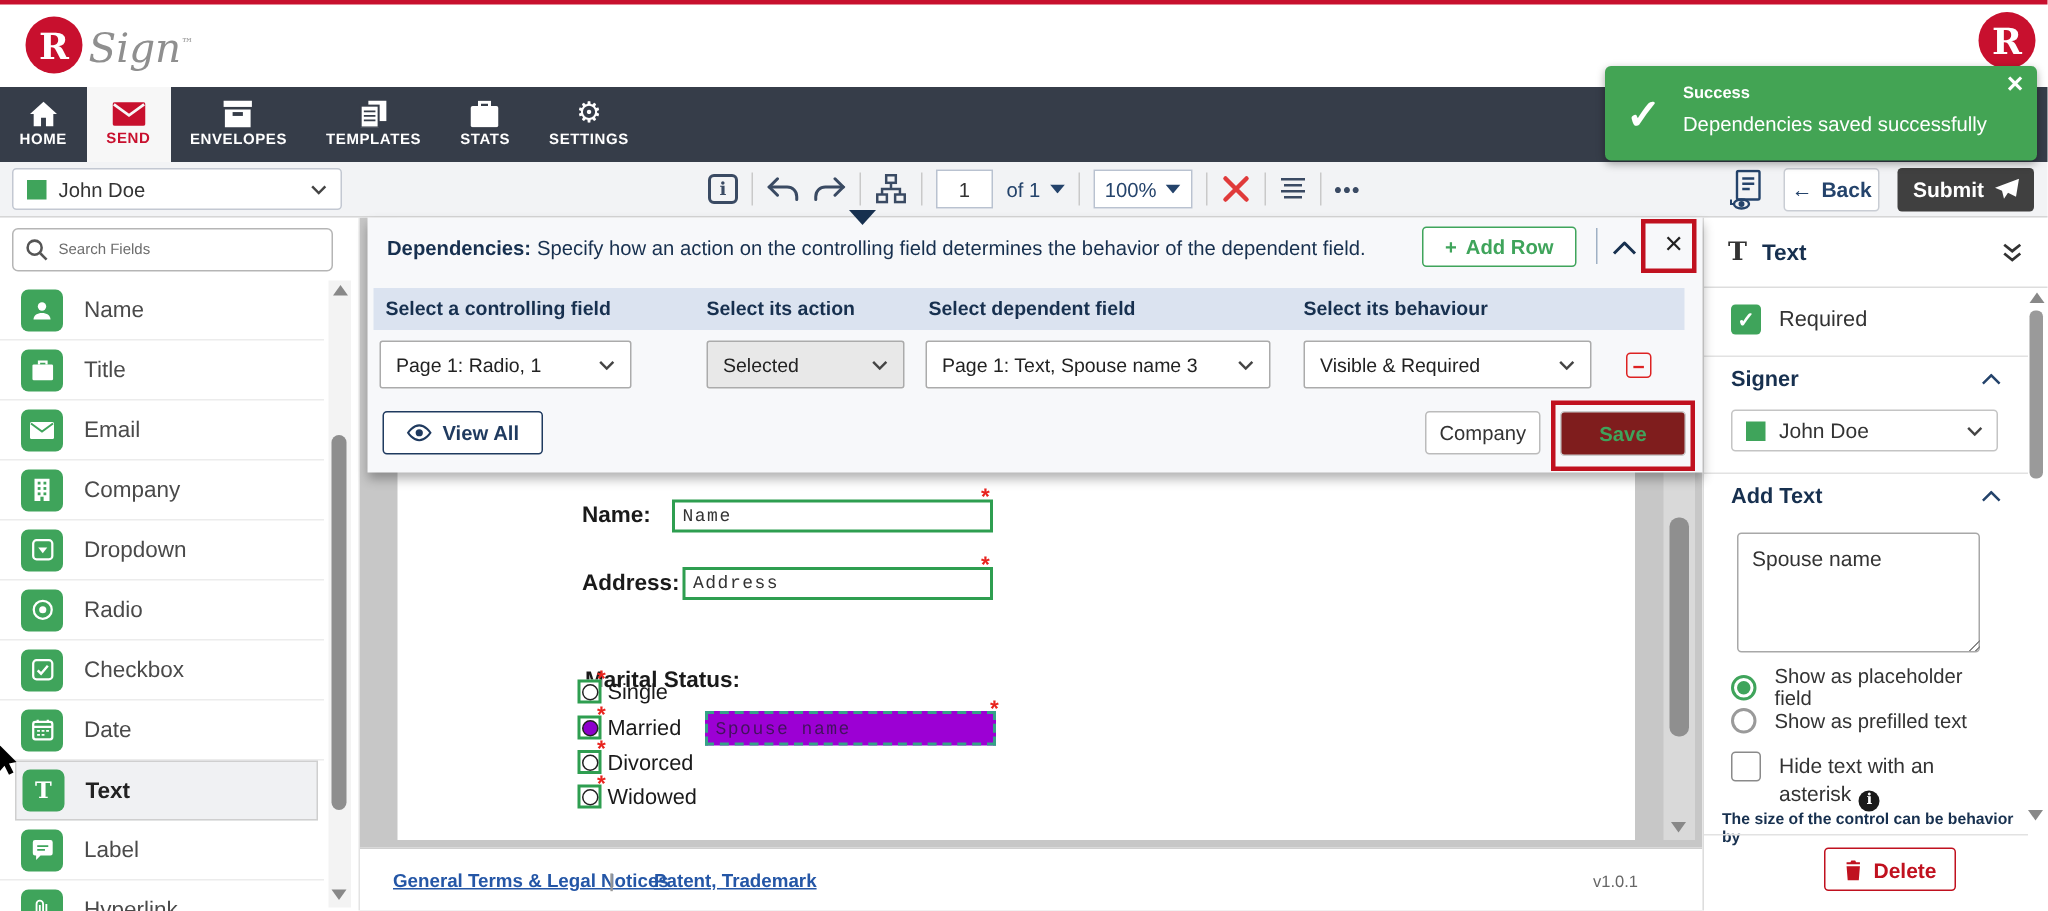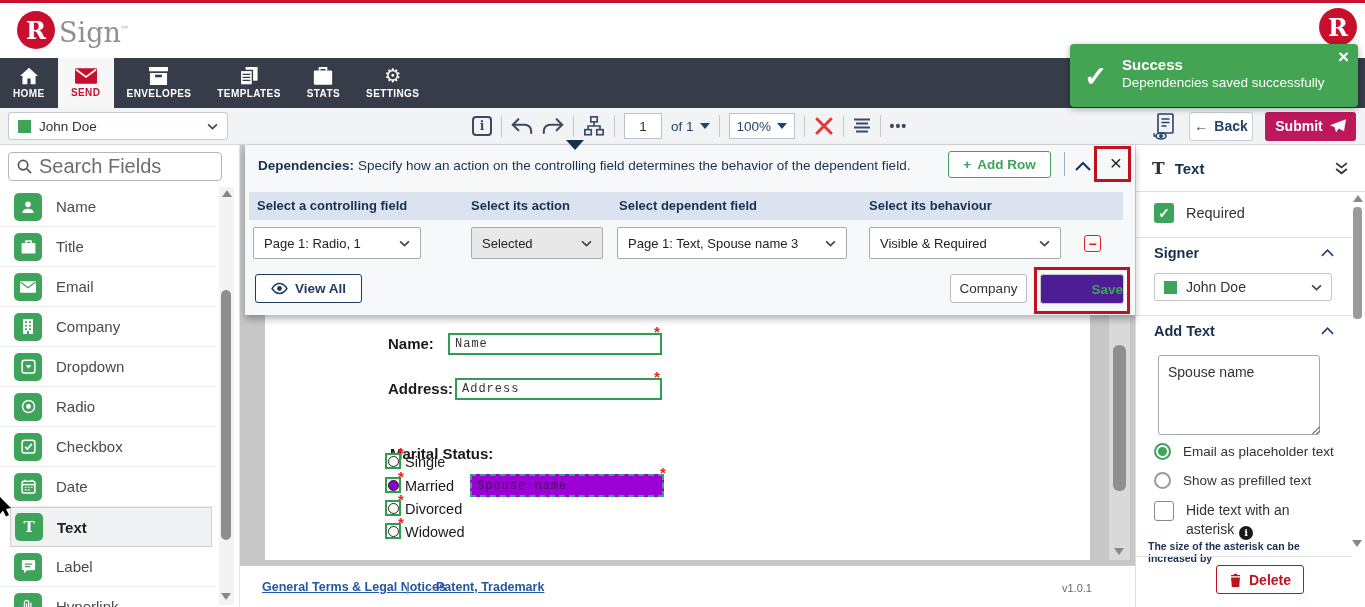--- a/index.html
+++ b/index.html
@@ -5,29 +5,29 @@
   * { margin:0; padding:0; box-sizing:border-box; }
   html,body { width:1365px; height:607px; overflow:hidden; font-family:"Liberation Sans",sans-serif; background:#fff; }
 
   
   #topline { position:absolute; top:0; left:0; width:100%; height:3px; background:#c8102e; z-index:5; }
   #header  { position:absolute; top:3px; left:0; width:100%; height:55px; background:#fff; }
   .logo-circle { width:38px; height:38px; border-radius:50%; background:#c8102e; color:#fff;
                  font-family:"DejaVu Serif",serif; font-weight:bold; font-size:24px;
                  display:flex; align-items:center; justify-content:center; }
   #logo-left { position:absolute; left:17px; top:8px; display:flex; align-items:flex-start; }
-  #logo-script { font-family:"DejaVu Serif",serif; color:#8f8f8f; font-size:27px; margin-left:4px; margin-top:6px; }
+  #logo-script { font-family:"DejaVu Serif",serif; font-style:italic; color:#8f8f8f; font-size:27px; margin-left:4px; margin-top:6px; }
   .tm { font-size:8px; color:#8f8f8f; vertical-align:super; }
   #logo-right { position:absolute; right:8px; top:5px; }
 
   
   #toast { position:absolute; right:7px; top:44px; width:288px; height:63px; background:#43a454;
            border-radius:4px; box-shadow:0 2px 6px rgba(0,0,0,.35); z-index:60; color:#fff; }
   #toast .check { position:absolute; left:14px; top:16px; font-size:28px; font-weight:bold; }
-  #toast .t-title { position:absolute; left:52px; top:12px; font-size:15px; font-weight:bold; }
+  #toast .t-title { position:absolute; left:52px; top:12px; font-size:11px; font-weight:bold; }
   #toast .t-msg { position:absolute; left:52px; top:31px; font-size:13.5px; }
   #toast .t-close { position:absolute; right:9px; top:2px; font-size:19px; font-weight:bold; cursor:pointer; }
 
   
   #navbar { position:absolute; top:58px; left:0; width:100%; height:50px; background:#363d49; display:flex; z-index:4; }
   .nav-item { height:50px; display:flex; flex-direction:column; align-items:center; justify-content:center;
               gap:3px; color:#fff; padding:0 13px; min-width:56px; cursor:pointer; }
   .nav-item .nlabel { font-size:10px; font-weight:bold; letter-spacing:.4px; }
   .nav-item.active { background:#f7f7f7; color:#c8102e; }
   .nav-item svg { display:block; }
@@ -46,30 +46,30 @@
              font-size:12px; font-weight:bold; display:flex; align-items:center; justify-content:center; }
   .pagebox { width:38px; height:26px; background:#fff; border:1px solid #b9c2d0; text-align:center;
              font-size:13.5px; color:#333; font-family:"Liberation Sans",sans-serif; }
   .of-group { display:flex; align-items:center; gap:6px; font-size:13.5px; color:#24436b; cursor:pointer; }
   .zoombox { width:66px; height:26px; background:#fff; border:1px solid #b9c2d0; display:flex; align-items:center;
              justify-content:space-between; padding:0 7px; font-size:13.5px; color:#24436b; cursor:pointer; }
   .dots { font-size:14px; letter-spacing:1px; font-weight:bold; color:#3a4a63; }
   #tb-right { position:absolute; right:9px; top:3px; height:30px; display:flex; align-items:center; gap:12px; }
   #back-btn { height:29px; width:64px; background:#fff; border:1px solid #c9cdd4; border-radius:3px; display:flex;
               align-items:center; justify-content:center; gap:6px; font-size:14px; font-weight:bold; color:#24436b; cursor:pointer; }
-  #submit-btn { height:29px; width:91px; background:#be185d; border:none; border-radius:3px; display:flex;
+  #submit-btn { height:29px; width:91px; background:#404040; border:none; border-radius:3px; display:flex;
                 align-items:center; justify-content:center; gap:7px; font-size:14px; font-weight:bold; color:#fff; cursor:pointer; }
   #dep-pointer { position:absolute; left:566px; top:140px; width:0; height:0; z-index:25;
                  border-left:9px solid transparent; border-right:9px solid transparent; border-top:10px solid #17304f; }
 
   
   #leftbar { position:absolute; top:145px; left:0; width:240px; height:462px; background:#fff; border-right:1px solid #e3e3e3; }
   #search-wrap { position:absolute; left:8px; top:7px; width:214px; height:29px; border:1px solid #b5b5b5; border-radius:4px;
                  background:#fff; display:flex; align-items:center; padding:0 8px; gap:7px; }
-  #search-wrap input { border:none; outline:none; font-size:20px; color:#0369a1; width:160px; font-family:"Liberation Sans",sans-serif; }
+  #search-wrap input { border:none; outline:none; font-size:10px; color:#0369a1; width:160px; font-family:"Liberation Sans",sans-serif; }
   #search-wrap input::placeholder { color:#6d6d6d; }
   #field-list { position:absolute; left:0; top:42px; width:216px; }
   .f-row { height:40px; display:flex; align-items:center; padding-left:14px; gap:14px;
            border-bottom:1px solid #ececec; cursor:pointer; position:relative; }
   .f-icon { width:28px; height:28px; border-radius:5px; background:#3fa45b; color:#fff; display:flex;
             align-items:center; justify-content:center; flex:none; }
   .f-label { font-size:15px; color:#4a4a4a; }
   .f-row.selected { background:#f0f1f3; border:1px solid #cfcfcf; margin:0 4px 0 10px; padding-left:4px; }
   .f-row.selected .f-label { font-weight:bold; color:#222; }
   #lb-scroll { position:absolute; right:5px; top:42px; width:15px; height:418px; background:#f3f3f3; }
@@ -158,23 +158,23 @@
   .dd.gray { background:#e8e8e8; }
   #row-remove { position:absolute; left:839px; top:90px; width:17px; height:17px; border:1.5px solid #d22; border-radius:3px;
                 color:#d22; font-size:14px; font-weight:bold; display:flex; align-items:center; justify-content:center;
                 line-height:14px; cursor:pointer; }
   #viewall-btn { position:absolute; left:10px; top:129px; width:107px; height:29px; background:#fff; border:1px solid #1f3a5f;
                  border-radius:3px; color:#1f3a5f; font-size:13.5px; font-weight:bold; display:flex; align-items:center;
                  justify-content:center; gap:7px; cursor:pointer; }
   #cancel-btn { position:absolute; left:705px; top:129px; width:77px; height:29px; background:#fff; border:1px solid #bbb;
                 border-radius:3px; color:#333; font-size:13.5px; display:flex; align-items:center; justify-content:center; cursor:pointer; }
   #save-annot { position:absolute; left:789px; top:122px; width:96px; height:47px; border:3px solid #c0111f; }
-  #save-btn { position:absolute; left:795px; top:129px; width:84px; height:30px; background:#4c1d95; border:1px solid #ccc;
+  #save-btn { position:absolute; left:795px; top:129px; width:84px; height:30px; background:#7f1d1d; border:1px solid #ccc;
               border-radius:3px; color:#3fa45b; font-size:13.5px; font-weight:bold; display:flex; align-items:center;
-              justify-content:flex-end; cursor:pointer; }
+              justify-content:center; cursor:pointer; }
 </style>
 </head>
 <body>
 
 <div id="topline"></div>
 
 <div id="header">
   <div id="logo-left">
     <div class="logo-circle">R</div>
     <div id="logo-script"><span>Sign</span><span class="tm">™</span></div>
@@ -611,33 +611,33 @@
     <span class="rb-sec">Add Text</span>
     <svg width="13" height="8" viewBox="0 0 14 8">
         <path d="M1 7l6-6 6 6" fill="none" stroke="#24436b" stroke-width="1.8"></path>
       </svg>
   </div>
   <textarea id="addtext-area" style="">Spouse name</textarea>
   <span class="resize-grip"></span>
 
   <div class="rb-row" style="top:298px;">
     <span class="radio on"></span>
-    <span class="rb-opt">Email as placeholder text</span>
+    <span class="rb-opt">Show as placeholder field</span>
   </div>
   <div class="rb-row" style="top:356px; align-items:flex-start;">
     <span class="cbx empty"></span>
     <span class="rb-text" style="width:128px; font-size:14px; line-height:19px;"><span>Hide text with an asterisk</span><span class="info-i">i</span></span>
   </div>
 
   <div class="rb-row" style="top:327px;">
     <span class="radio off"></span>
     <span class="rb-opt">Show as prefilled text</span>
   </div>
 
-  <div id="size-note">The size of the asterisk can be increased by</div>
+  <div id="size-note">The size of the control can be behavior by</div>
   <div class="rb-divider" style="top:411px; width:216px;"></div>
 
   <button id="delete-btn">
     <svg width="13" height="14" viewBox="0 0 20 22" fill="#c0111f">
         <path d="M3 7h14l-1.2 15H4.2L3 7zm4-4l1-2h4l1 2h4v2H3V3h4z"></path>
       </svg>
     <span>Delete</span>
   </button>
 
   <div id="rb-up">

